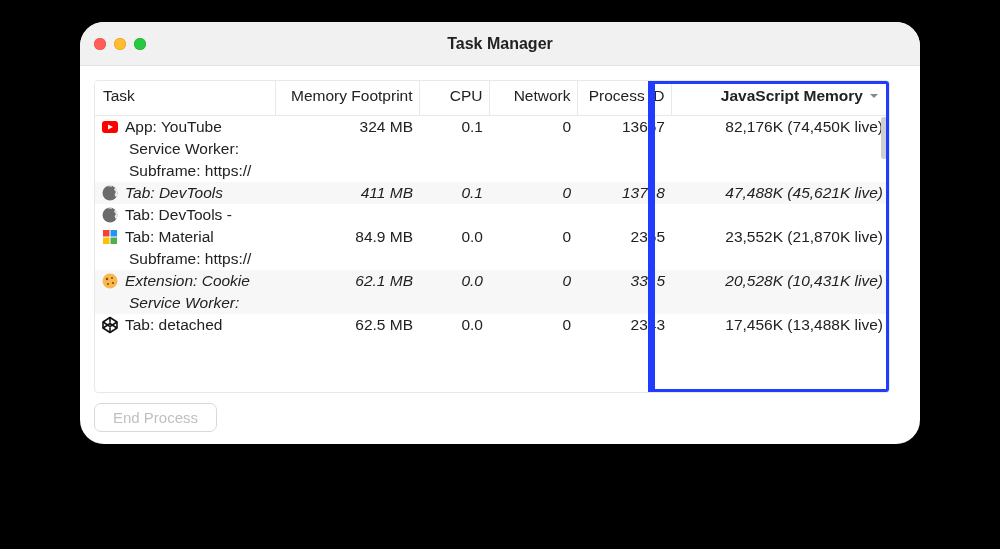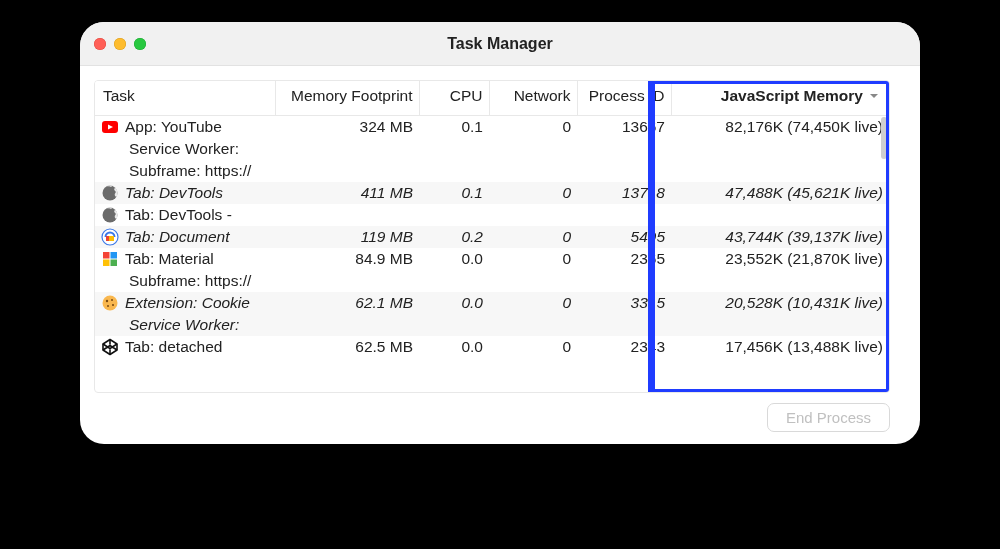--- a/index.html
+++ b/index.html
@@ -162,21 +162,21 @@
     position:absolute;
     right:2px;
     top:36px;
     width:6px;
     height:42px;
     background:#cfcfcf;
     border-radius:3px;
   }
   .footer{
     display:flex;
-    justify-content:flex-end;
+    justify-content:flex-start;
     padding-top:10px;
   }
   .btn{
     border:1px solid var(--btn-border);
     background:#fff;
     color:var(--btn-text);
     border-radius:7px;
     padding:5px 18px;
     font-size:15px;
   }
@@ -284,38 +284,20 @@
                   </svg>
                 </span>
                 <span>Tab: DevTools -</span>
               </td>
               <td></td>
               <td></td>
               <td></td>
               <td></td>
               <td></td>
             </tr>
-            <tr class="alt">
-              <td class="task">
-                <span class="ico">
-                  <svg viewBox="0 0 18 18">
-                    <circle cx="9" cy="9" r="8" fill="#fff" stroke="#3b78e7" stroke-width="1.2"></circle>
-                    <path d="M4.5 9a4.5 4.5 0 0 1 9 0" fill="none" stroke="#3b78e7" stroke-width="2"></path>
-                    <rect x="8" y="8" width="5" height="5" fill="#fbbc04"></rect>
-                    <rect x="5" y="8" width="3" height="5" fill="#ea4335"></rect>
-                  </svg>
-                </span>
-                <span>Tab: Document</span>
-              </td>
-              <td>119 MB</td>
-              <td>0.2</td>
-              <td>0</td>
-              <td>5495</td>
-              <td>43,744K (39,137K live)</td>
-            </tr>
             <tr>
               <td class="task">
                 <span class="ico">
                   <svg viewBox="0 0 18 18">
                     <rect x="2" y="2" width="6.5" height="6.5" fill="#f44336"></rect>
                     <rect x="9.5" y="2" width="6.5" height="6.5" fill="#2196f3"></rect>
                     <rect x="2" y="9.5" width="6.5" height="6.5" fill="#ffc107"></rect>
                     <rect x="9.5" y="9.5" width="6.5" height="6.5" fill="#4caf50"></rect>
                   </svg>
                 </span>

